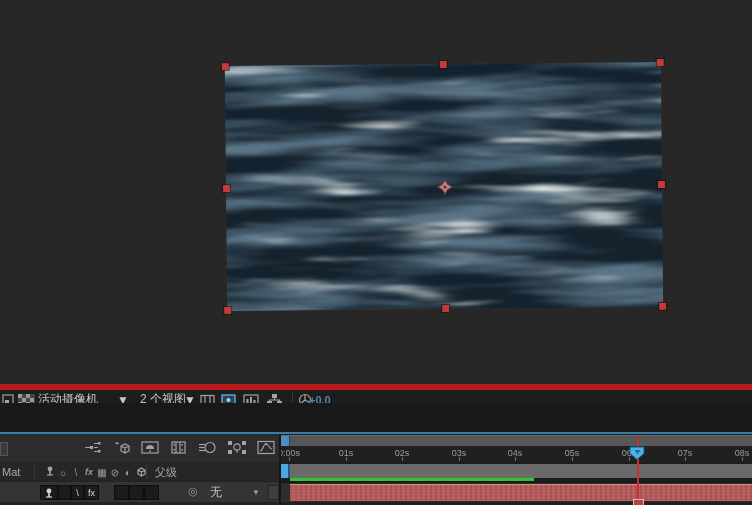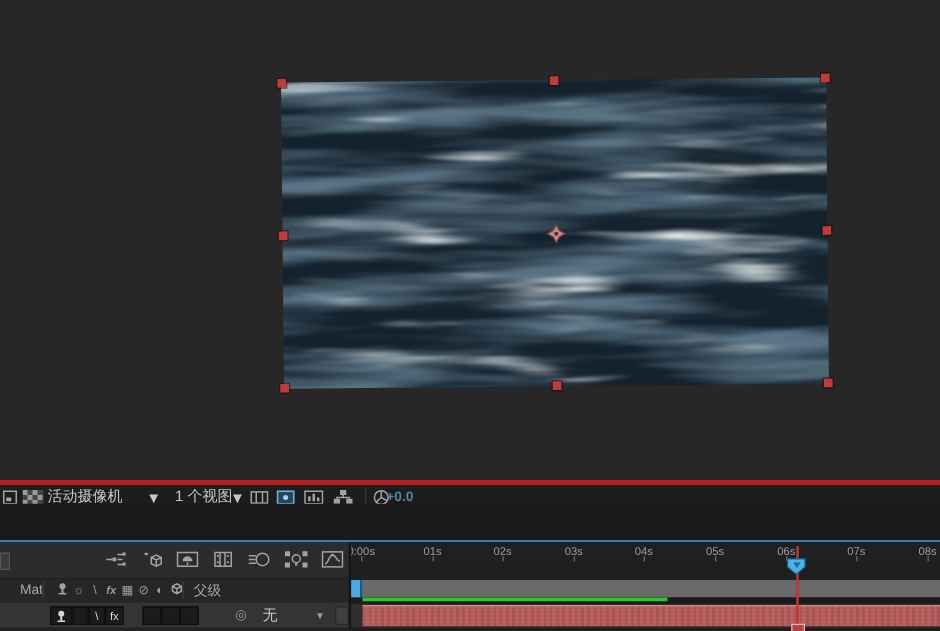--- a/index.html
+++ b/index.html
@@ -8,39 +8,39 @@
   
   .viewer{position:absolute;left:0;top:0;width:752px;height:383px;background:#272727;}
   .canvas-wrap{position:absolute;left:226px;top:64px;width:436px;height:245px;
                transform:rotate(-0.55deg);}
   .canvas-wrap svg.tex{position:absolute;left:0;top:0;}
   .handle{position:absolute;width:7px;height:7px;background:#c13b3b;
           outline:1px solid rgba(40,5,5,.55);}
   .anchor{position:absolute;left:211px;top:115px;width:16px;height:16px;}
   
   .vtoolbar{position:absolute;left:0;top:384px;width:752px;height:19px;
-            background:#1d1d1d;border-top:4px solid #b91c1c;}
+            background:#1d1d1d;border-top:6px solid #b91c1c;}
   .vt{position:absolute;top:0;height:19px;display:flex;align-items:center;color:#c6c6c6;font-size:12px;}
   .vdiv{position:absolute;top:3px;width:1px;height:13px;background:#3a3a3a;}
   .exposure{font-size:11px;font-weight:bold;}
   .gapstrip{position:absolute;left:0;top:403px;width:752px;height:29px;background:#191919;}
   .panel-topline{position:absolute;left:0;top:432px;width:752px;height:2px;background:#3a7ca8;}
   
   .timeline{position:absolute;left:0;top:434px;width:752px;height:71px;background:#232323;}
   .tl-left{position:absolute;left:0;top:0;width:279px;height:71px;}
   .row-icons{position:absolute;left:0;top:0;width:279px;height:28px;background:#2c2c2c;}
   .row-head{position:absolute;left:0;top:29px;width:279px;height:18px;background:#262626;
             color:#a8a8a8;font-size:11px;}
   .row-layer{position:absolute;left:0;top:48px;width:279px;height:20px;background:#343434;}
   .tl-divider{position:absolute;left:279px;top:0;width:2px;height:71px;background:#161616;}
   .tl-right{position:absolute;left:281px;top:0;width:471px;height:71px;background:#1f1f1f;}
   .workbar{position:absolute;left:0;top:1px;width:471px;height:10px;background:#575757;
            border-top:1px solid #6a6a6a;}
   .wa-handle{position:absolute;left:0;top:0;width:8px;height:10px;background:#4a8fc0;border-right:1px solid #18455f;}
-  .ruler{position:absolute;left:0;top:0;width:471px;height:16px;background:#202020;overflow:hidden;}
+  .ruler{position:absolute;left:0;top:12px;width:471px;height:16px;background:#202020;overflow:hidden;}
   .rlabel{position:absolute;top:2px;transform:translateX(-50%);font-size:9px;color:#9c9c9c;white-space:nowrap;}
   .rtick{position:absolute;top:11px;width:1px;height:4px;background:#6f6f6f;}
   .grayband{position:absolute;left:0;top:30px;width:471px;height:14px;background:#6a6a6a;}
   .inbracket{position:absolute;left:0;top:0;width:7px;height:14px;background:#4aa9e0;
              border-right:2px solid #1c5a85;border-radius:1px;}
   .cachezone{position:absolute;left:0;top:44px;width:471px;height:5px;background:#1b1b1b;}
   .cacheline{position:absolute;left:9px;top:0;width:244px;height:3px;background:#2ec82e;}
   .layerzone{position:absolute;left:0;top:49px;width:471px;height:19px;background:#2e2e2e;}
   .layerbar{position:absolute;left:9px;top:1px;width:462px;height:16px;background:#b85c5c;
             border-top:1px solid #d18a8a;
@@ -134,21 +134,21 @@
           <rect x="0" y="8" width="4" height="4"></rect>
             <rect x="8" y="8" width="4" height="4"></rect>
         </g>
       </svg>
     </div>
     <div class="vt" style="left:38px">
       <span>活动摄像机</span>
     </div>
     <div class="vt arrow" style="left:117px">▼</div>
     <div class="vt" style="left:140px">
-      <span>1 个视图</span>
+      <span>2 个视图</span>
     </div>
     <div class="vt arrow" style="left:184px">▼</div>
     <div class="vt" style="left:200px">
       <svg width="15" height="12">
           <rect class="st" x="1" y="1.5" width="13" height="9"></rect>
           <line class="st" x1="5" y1="1.5" x2="5" y2="10.5"></line>
           <line class="st" x1="10" y1="1.5" x2="10" y2="10.5"></line>
         </svg>
     </div>
     <div class="vt" style="left:221px">
@@ -247,21 +247,21 @@
             <svg width="18" height="15">
                 <rect class="st" x="1" y="1.5" width="16" height="12"></rect>
                 <path class="st" d="M3 11 C6 11 6 4 9 4 C12 4 12 9 15 9"></path>
                 <rect class="fl" x="8" y="3" width="2" height="2"></rect>
               </svg>
           </span>
         </div>
       </div>
 
       <div class="row-head">
-        <div class="hd" style="left:16px">Mat</div>
+        <div class="hd" style="left:2px">Mat</div>
         <div class="hdiv" style="left:34px"></div>
         <div class="sw-head">
           <span class="g">
             <svg width="10" height="10">
                 <circle class="fl" cx="5" cy="3" r="2.4"></circle>
                 <rect class="fl" x="4.2" y="5" width="1.6" height="4"></rect>
                 <path class="st" d="M2 9 h6"></path>
               </svg>
           </span>
           <span class="g">☼</span>

